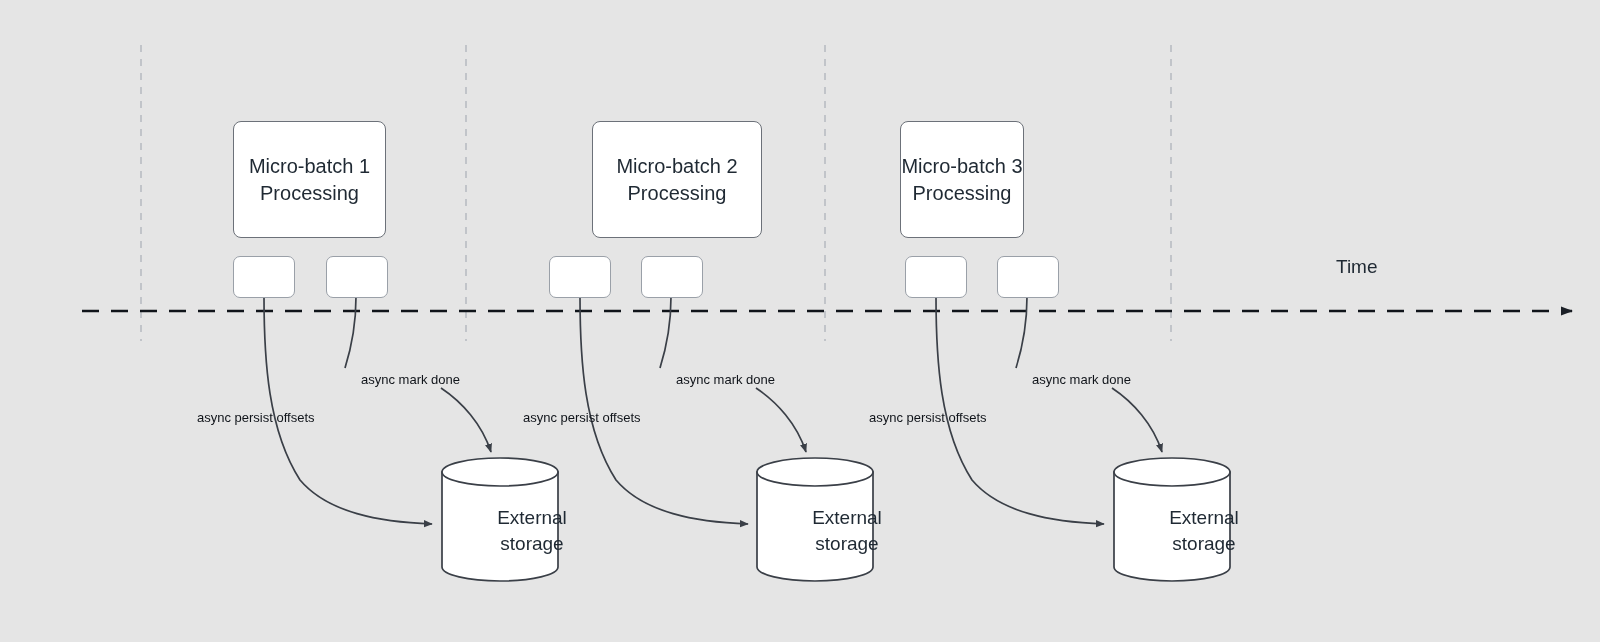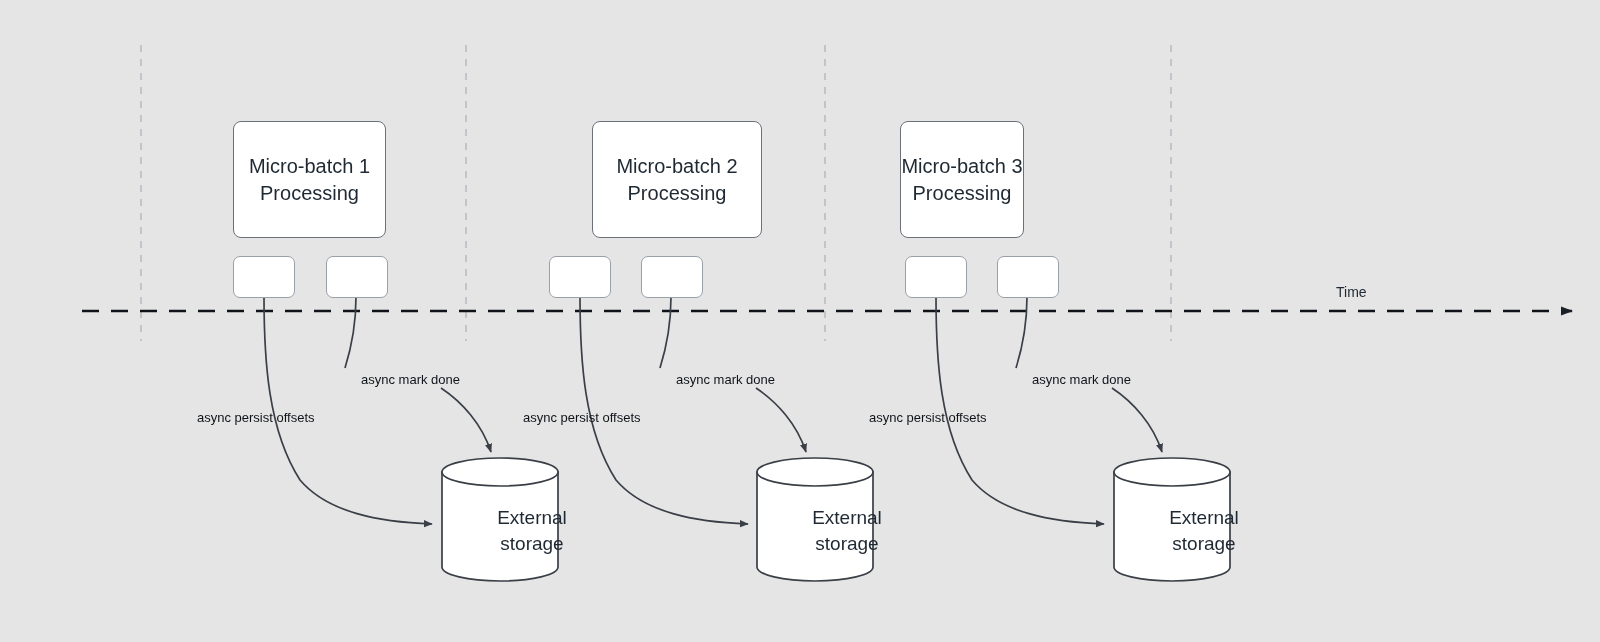--- a/index.html
+++ b/index.html
@@ -56,24 +56,23 @@
   }
   .edge-label {
     position: absolute;
     font-size: 13px;
     font-weight: normal;
     color: #10141a;
     white-space: nowrap;
   }
   .time-label {
     position: absolute;
-    font-size: 14px;
+    font-size: 19px;
     color: #1f2933;
     white-space: nowrap;
-    margin-top: 28px;
   }
 </style>
 </head>
 <body>
 
 <div id="canvas">
 
   <svg class="layer" viewBox="0 0 1600 642">
     <defs>
       <marker id="arrowDark" markerWidth="10" markerHeight="10" refX="8.2" refY="4" orient="auto" markerUnits="userSpaceOnUse">

